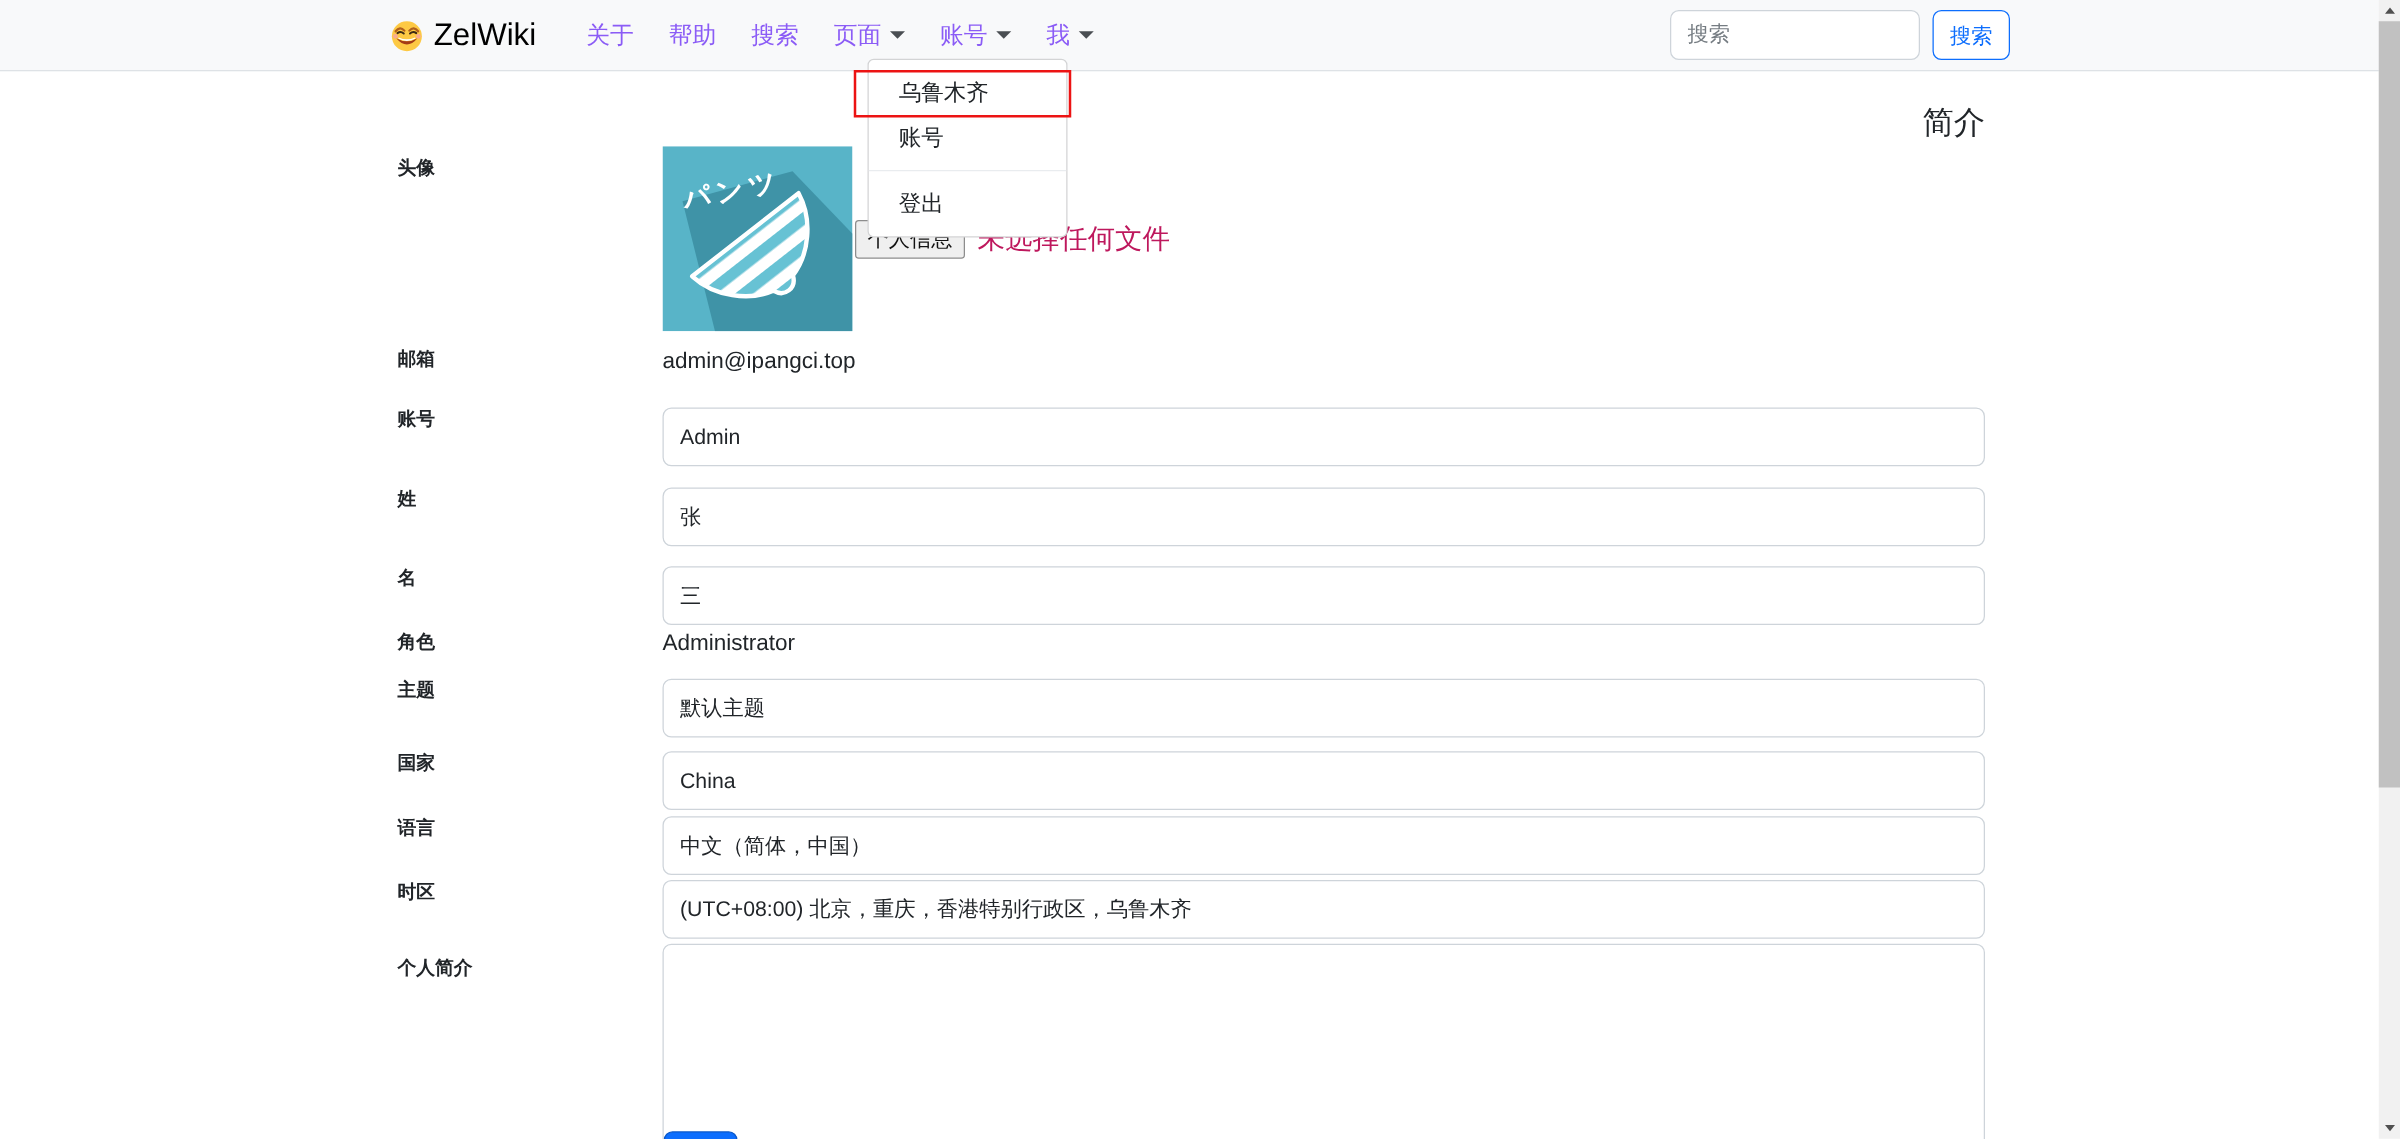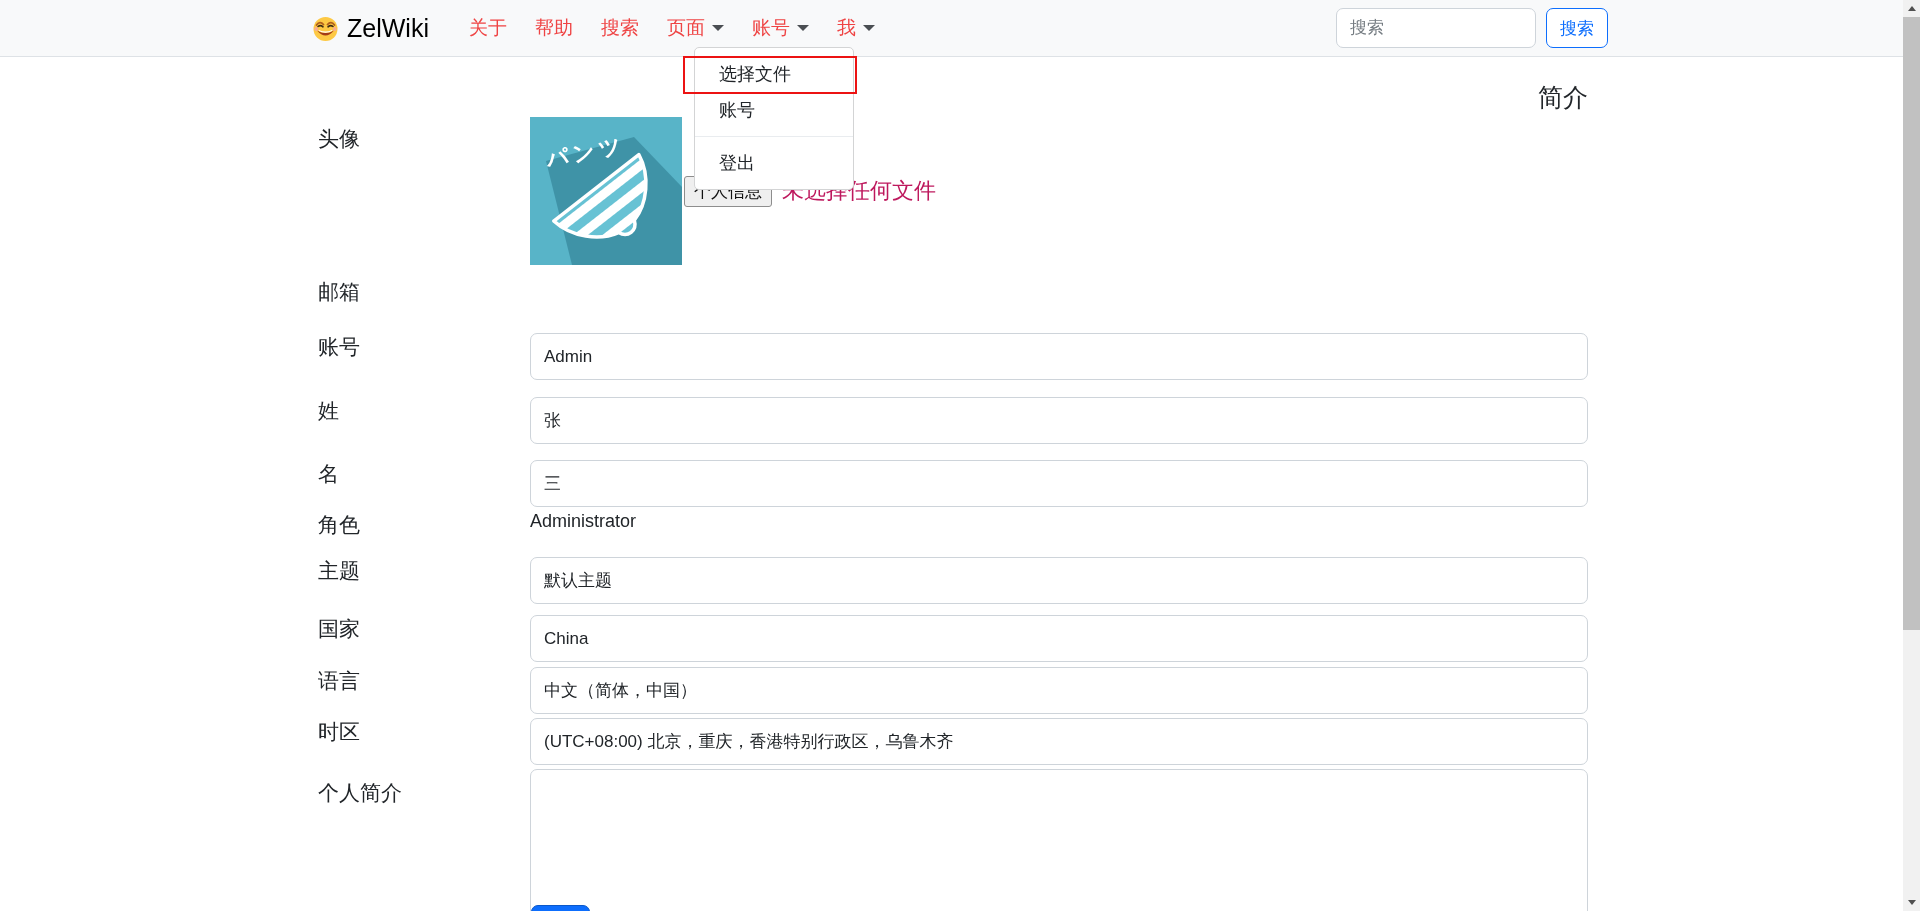--- a/index.html
+++ b/index.html
@@ -6,21 +6,21 @@
   html,body { width:1920px; height:911px; overflow:hidden; background:#fff;
     font-family:"Liberation Sans","DejaVu Sans",sans-serif; color:#212529; }
 
   
   .navbar { position:absolute; left:0; top:0; width:1920px; height:57px;
     background:#f8f9fa; border-bottom:1px solid #dee2e6; z-index:5; }
   .navbar-inner { width:1320px; margin:0 auto; height:100%; display:flex; align-items:center; padding:0 12px; }
   .brand { display:flex; align-items:center; gap:8px; font-size:25px; color:#000000; cursor:pointer; }
   .brand svg { display:block; }
   .nav-links { display:flex; align-items:center; margin-left:28px; gap:4px; }
-  .nav-link { font-size:19px; color:#ef4444; padding:8px 12px; cursor:pointer; display:flex; align-items:center; }
+  .nav-link { font-size:19px; color:#8b5cf6; padding:8px 12px; cursor:pointer; display:flex; align-items:center; }
   .caret { display:inline-block; width:0; height:0; margin-left:7px;
     border-left:6px solid transparent; border-right:6px solid transparent; border-top:6px solid #4a4e52; }
   .nav-spacer { flex:1; }
   .search-input { width:200px; height:40px; border:1px solid #ced4da; border-radius:7px;
     font-size:17px; padding:0 13px; color:#212529; background:#fff; outline:none; }
   .search-input::placeholder { color:#757c82; }
   .search-btn { margin-left:10px; height:40px; padding:0 13px; font-size:17px;
     border:1px solid #0d6efd; color:#0d6efd; background:#fff; border-radius:7px; cursor:pointer; }
 
   
@@ -29,21 +29,21 @@
   .dropdown-item { font-size:18px; color:#212529; padding:6px 24px; cursor:pointer; }
   .dropdown-divider { height:0; border-top:1px solid #e9ecef; margin:8px 0; }
   .annotation-rect { position:absolute; left:683px; top:56px; width:174px; height:38px;
     border:2px solid #ec1313; z-index:7; pointer-events:none; }
 
   
   .content { position:absolute; left:304px; top:57px; width:1284px; }
   .page-title { font-size:25px; font-weight:500; margin-top:24px;text-align:right; }
   .frow { display:flex; }
   .frow.top { align-items:flex-start; }
-  .flabel { width:226px; min-width:226px; padding-left:14px; font-size:21px; font-weight:400; }
+  .flabel { width:226px; min-width:226px; padding-left:14px; font-size:15px; font-weight:700; }
   .fctrl { flex:1; }
   .plain-value { font-size:18px; color:#212529; }
   .form-input { width:100%; height:47px; border:1px solid #ced4da; border-radius:7px;
     padding:0 13px; font-size:17px; color:#212529; background:#fff; outline:none; }
   .bio-textarea { width:100%; height:190px; border:1px solid #ced4da; border-radius:7px;
     padding:8px 13px; font-size:17px; resize:vertical; outline:none; background:#fff; }
   .avatar-wrap { display:flex; align-items:center; }
   .avatar-img { width:152px; height:148px; display:block; }
   .file-input { display:flex; align-items:center; margin-left:2px; }
   .file-btn { font-size:17px; color:#111; background:#efefef; border:1px solid #8d8d8d;
@@ -105,21 +105,21 @@
           <span class="caret"></span>
         </span>
     </div>
     <div class="nav-spacer"></div>
     <input class="search-input" placeholder="搜索" style="">
     <button class="search-btn">搜索</button>
   </div>
 </div>
 
 <div class="dropdown-menu">
-  <div class="dropdown-item">选择文件</div>
+  <div class="dropdown-item">乌鲁木齐</div>
   <div class="dropdown-item">账号</div>
   <div class="dropdown-divider"></div>
   <div class="dropdown-item">登出</div>
 </div>
 <div class="annotation-rect"></div>
 
 <div class="content">
 
   <div class="page-title">简介</div>
 
@@ -144,20 +144,21 @@
       </span>
       <span class="file-input">
         <span class="file-btn">个人信息</span>
         <span class="file-status">未选择任何文件</span>
       </span>
     </div>
   </div>
 
   <div class="frow" style="margin-top:13px">
     <div class="flabel">邮箱</div>
+    <div class="fctrl"><span class="plain-value">admin@ipangci.top</span></div>
   </div>
 
   <div class="frow" style="margin-top:27px">
     <div class="flabel">账号</div>
     <div class="fctrl"><input class="form-input" value="Admin" style=""></div>
   </div>
 
   <div class="frow" style="margin-top:17px">
     <div class="flabel">姓</div>
     <div class="fctrl"><input class="form-input" value="张" style=""></div>

